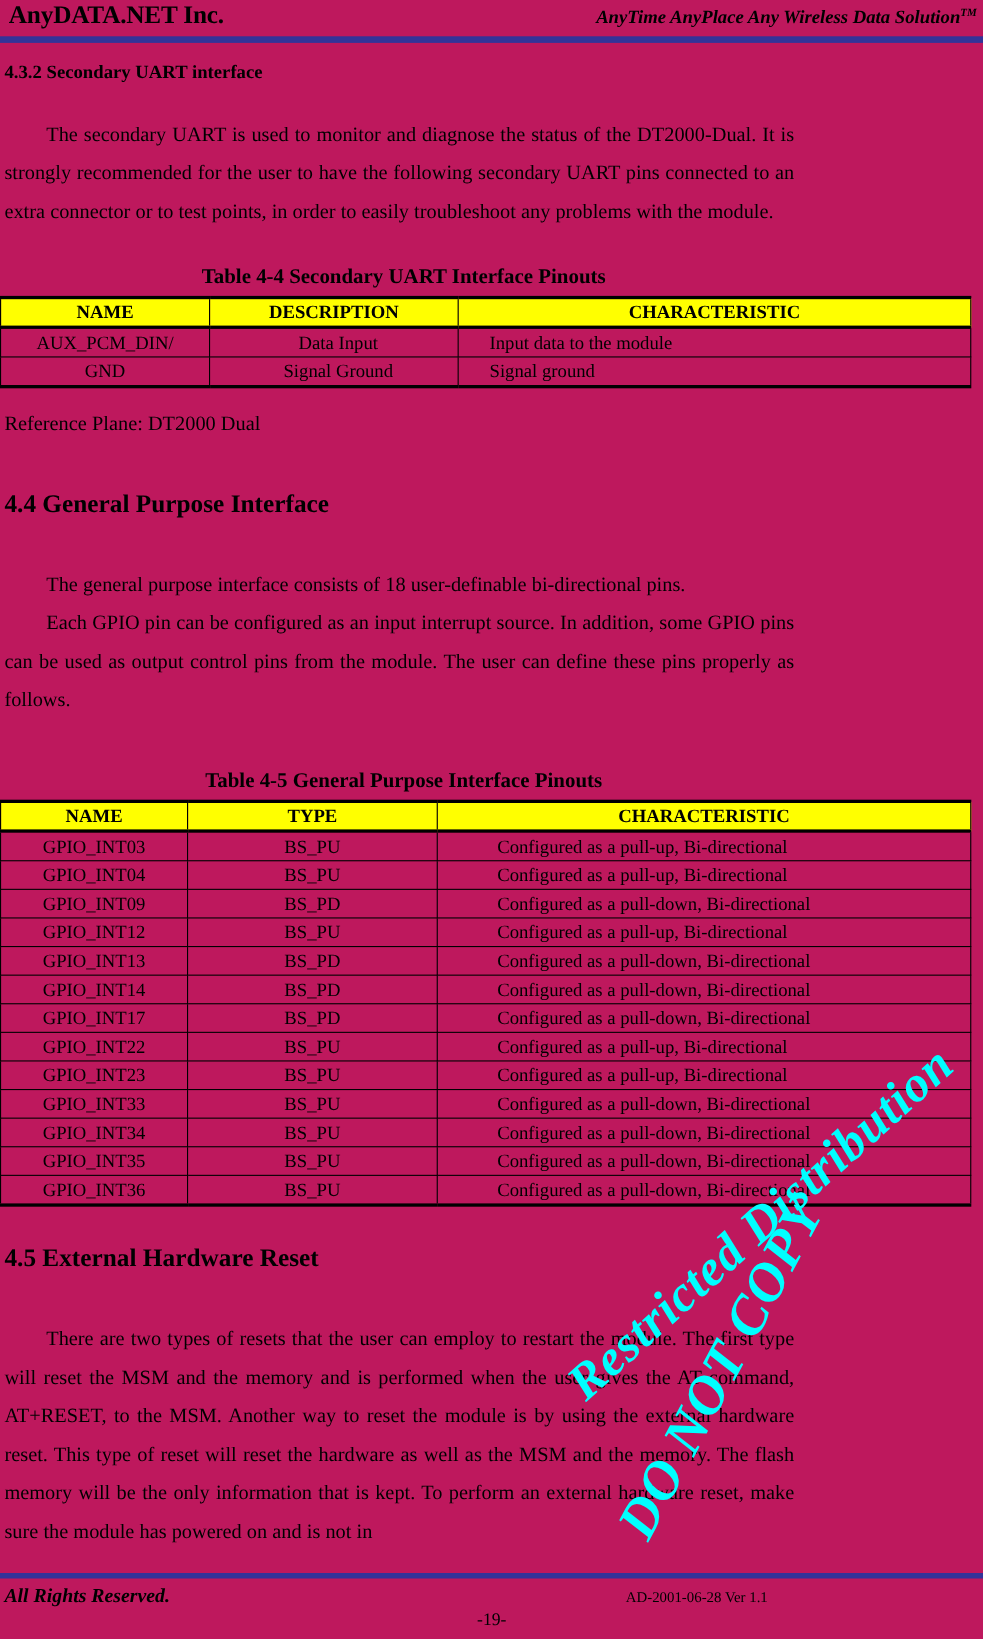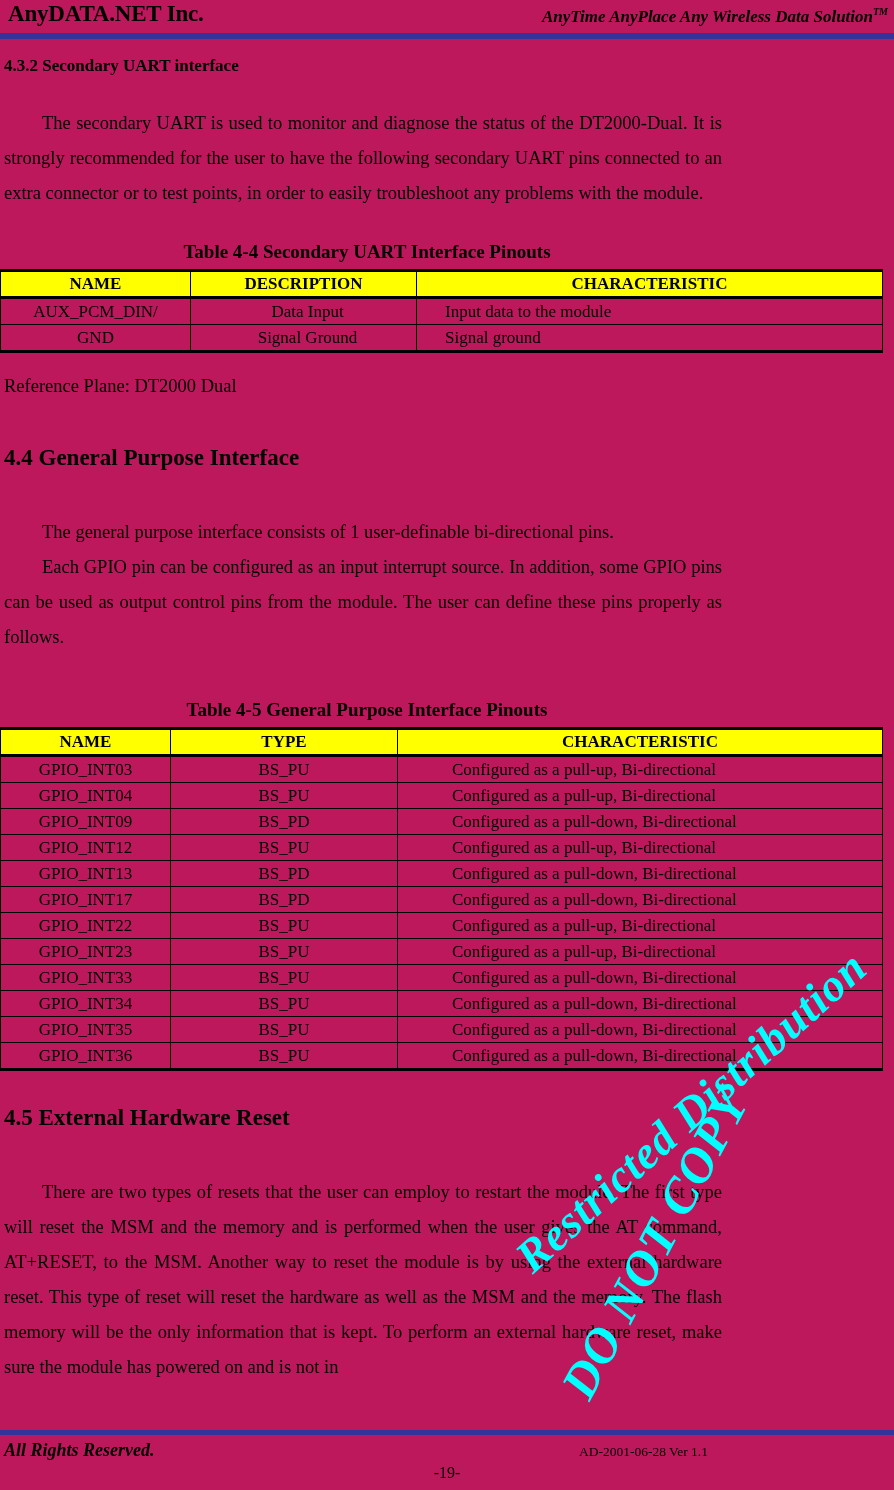--- a/index.html
+++ b/index.html
@@ -198,21 +198,21 @@
     position: absolute;
     left: 4px;
     top: 10px;
     font-family: "Liberation Serif", "DejaVu Serif", serif;
     font-weight: bold;
     font-style: italic;
     font-size: 18px;
   }
   .ftr-right {
     position: absolute;
-    right: 6px;
+    right: 16px;
     top: 14px;
     font-family: "Liberation Serif", "DejaVu Serif", serif;
     font-size: 13.5px;
   }
   .ftr-center {
     position: absolute;
     left: 0;
     width: 894px;
     text-align: center;
     top: 34px;
@@ -271,21 +271,21 @@
     </table>
 
     <div class="plain-line" style="margin-top:18px;">Reference Plane: DT2000 Dual</div>
 
     <div class="spacer-lg"></div>
 
     <div class="sec-h1">4.4 General Purpose Interface</div>
 
     <div class="spacer-lg"></div>
 
-    <div class="para">The general purpose interface consists of 1 user-definable bi-directional pins.</div>
+    <div class="para">The general purpose interface consists of 18 user-definable bi-directional pins.</div>
     <div class="para">Each GPIO pin can be configured as an input interrupt source. In addition, some GPIO pins can be used as output control pins from the module. The user can define these pins properly as follows.</div>
 
     <div class="spacer-lg"></div>
 
     <div class="table-caption">Table 4-5 General Purpose Interface Pinouts</div>
 
     <table class="pinout" id="table-45">
       <colgroup>
         <col style="width:170px">
         <col style="width:227px">
@@ -318,20 +318,25 @@
           <td class="c-name">GPIO_INT12</td>
           <td class="c-mid-c">BS_PU</td>
           <td class="c-desc-c">Configured as a pull-up, Bi-directional</td>
         </tr>
         <tr>
           <td class="c-name">GPIO_INT13</td>
           <td class="c-mid-c">BS_PD</td>
           <td class="c-desc-c">Configured as a pull-down, Bi-directional</td>
         </tr>
         <tr>
+          <td class="c-name">GPIO_INT14</td>
+          <td class="c-mid-c">BS_PD</td>
+          <td class="c-desc-c">Configured as a pull-down, Bi-directional</td>
+        </tr>
+        <tr>
           <td class="c-name">GPIO_INT17</td>
           <td class="c-mid-c">BS_PD</td>
           <td class="c-desc-c">Configured as a pull-down, Bi-directional</td>
         </tr>
         <tr>
           <td class="c-name">GPIO_INT22</td>
           <td class="c-mid-c">BS_PU</td>
           <td class="c-desc-c">Configured as a pull-up, Bi-directional</td>
         </tr>
         <tr>

